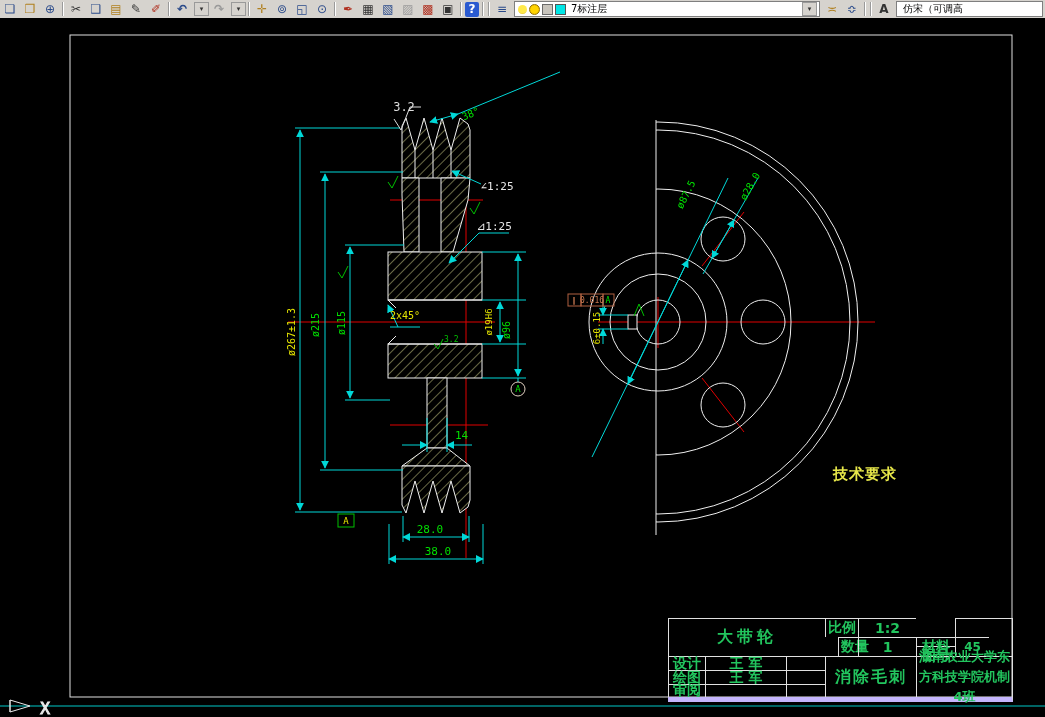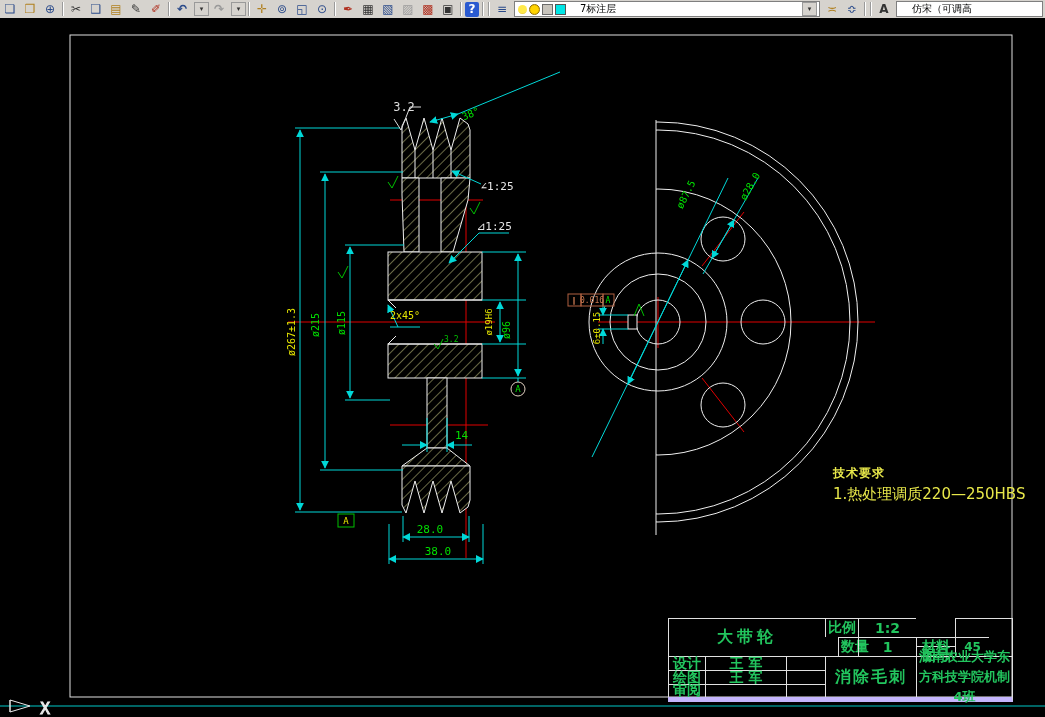--- a/index.html
+++ b/index.html
@@ -7,40 +7,40 @@
         font-family:"DejaVu Sans",sans-serif;}
   
   #toolbar{position:absolute;left:0;top:0;width:1045px;height:18px;background:#d6d3ce;
            border-bottom:1px solid #808080;display:flex;align-items:center;white-space:nowrap;overflow:hidden;}
   .ic{display:inline-flex;align-items:center;justify-content:center;width:18px;height:15px;
       font-size:12px;line-height:14px;margin:0 1px;color:#2a4a8a;cursor:default;}
   .ic.gray{color:#9a9a9a}.ic.dark{color:#333}.ic.red{color:#b03020}.ic.gold{color:#b08020}
   .sep{display:inline-block;width:1px;height:14px;background:#9a9a9a;border-right:1px solid #fff;margin:0 2px;}
   .combo{display:inline-flex;align-items:center;height:14px;background:#fff;border:1px solid #7f7f7f;
          font-size:10px;color:#000;padding:0 2px;margin:0 2px;}
-  .combo .txt{padding:0 13px;}
+  .combo .txt{padding:0 4px;}
   .drop{display:inline-flex;align-items:center;justify-content:center;width:13px;height:12px;background:#d6d3ce;
         border:1px solid #9a9a9a;font-size:7px;color:#333;margin-left:2px;}
   .mini{display:inline-block;width:9px;height:9px;margin:0 1px;}
   .bulb{background:radial-gradient(circle at 50% 40%,#ffe94a 60%,#c89a00);border-radius:50%;}
   .sun{background:radial-gradient(circle at 50% 50%,#ffd400 55%,#e0a000);border-radius:50%;border:1px solid #907000;}
   .lock{background:#c8c4bc;border:1px solid #6a6a6a;}
   .swatch{background:#00e5e5;border:1px solid #555;}
   
   #canvas{position:absolute;left:0;top:18px;width:1045px;height:699px;background:#000;}
   svg{position:absolute;left:0;top:0;}
   svg text{font-family:"DejaVu Sans Mono","DejaVu Sans",monospace;}
   
   #tblock{position:absolute;left:668px;top:618px;width:344px;height:79px;color:#22c55e;
           border-right:1px solid #e0e0e0;border-bottom:5px solid #c4b5fd;font-family:"DejaVu Sans",sans-serif;font-weight:bold;}
   #tblock .cell{position:absolute;border-left:1px solid #e0e0e0;border-top:1px solid #e0e0e0;
           display:flex;align-items:center;justify-content:center;font-size:14px;overflow:visible;box-sizing:border-box;}
   
   #techreq{position:absolute;left:833px;top:447px;color:#e8e84a;font-family:"DejaVu Sans",sans-serif;}
-  #techreq .t{font-size:12px;font-weight:bold;letter-spacing:1px;}
+  #techreq .t{font-size:15px;font-weight:bold;letter-spacing:1px;}
   #techreq .i{font-size:15px;margin-top:3px;}
 </style>
 </head>
 <body>
 
 <div id="page">
 
   <div id="toolbar">
     <span class="ic">❏</span>
     <span class="ic gold">❐</span>
@@ -278,21 +278,20 @@
       </g>
 
       <text x="689" y="196" fill="#00e000" font-size="10" text-anchor="middle" transform="rotate(-63 689 196)">ø87.5</text>
       <text x="753" y="188" fill="#00e000" font-size="10" text-anchor="middle" transform="rotate(-60 753 188)">ø28.0</text>
       <text x="600" y="328" fill="#e6e600" font-size="9" text-anchor="middle" transform="rotate(-90 600 328)">6±0.15</text>
     </g>
   </svg>
 
   <div id="techreq">
     <div class="t">技术要求</div>
-    <div class="i">1.热处理调质220—250HBS</div>
   </div>
   </div>
 
   <div id="tblock">
     <div class="cell" style="left:0;top:0;width:157px;height:38px;font-size:16px;letter-spacing:4px;">大带轮</div>
     <div class="cell" style="left:157px;top:0;width:33px;height:19px;">比例</div>
     <div class="cell" style="left:190px;top:0;width:58px;height:19px;">1:2</div>
     <div class="cell" style="left:248px;top:0;width:39px;height:19px;margin-top:28px;">图号</div>
     <div class="cell" style="left:287px;top:0;width:57px;height:19px;"></div>
     <div class="cell" style="left:170px;top:19px;width:33px;height:19px;text-align:right;">数量</div>

